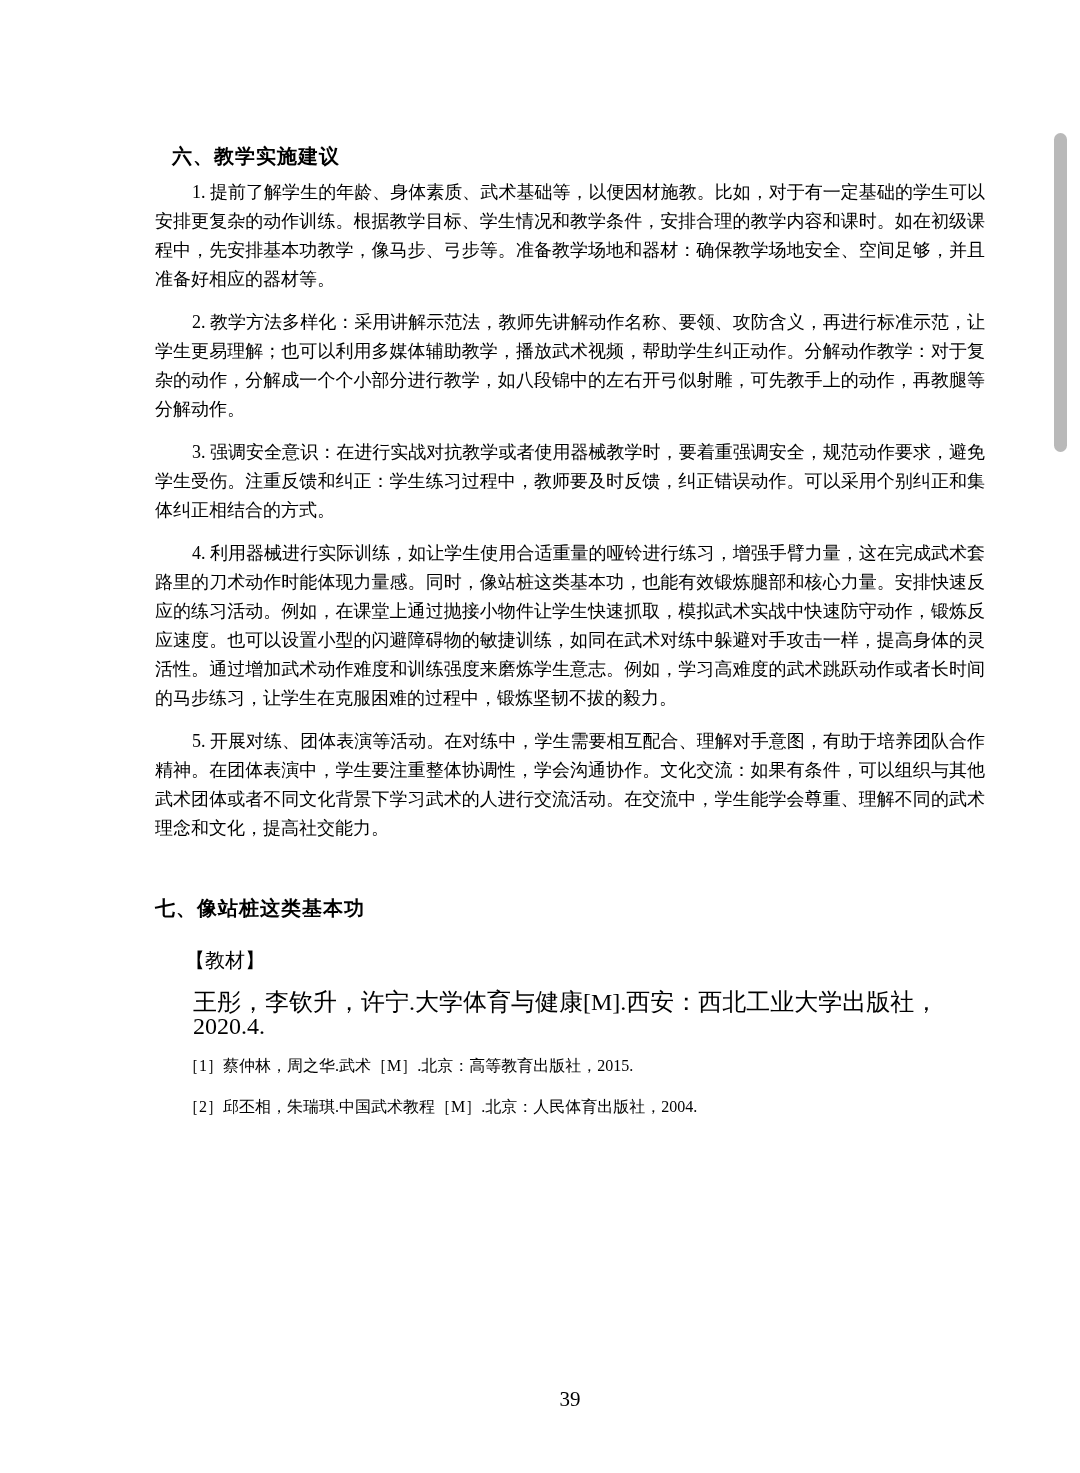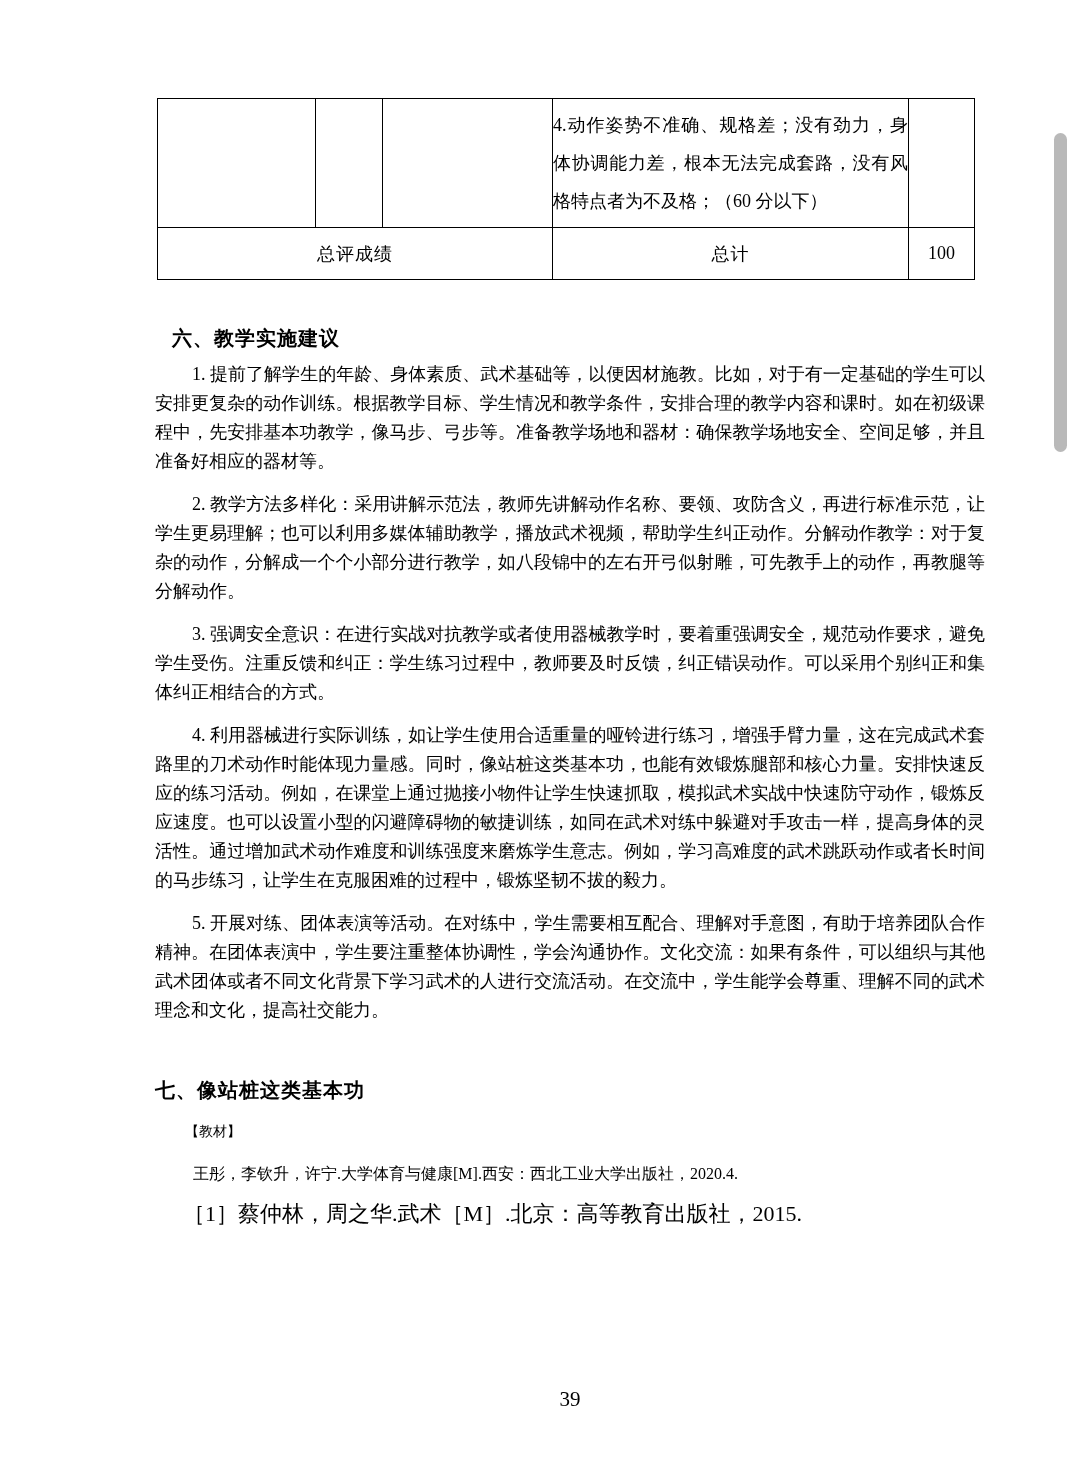--- a/index.html
+++ b/index.html
@@ -64,31 +64,31 @@
   .para {
     font-size: 18px;
     line-height: 29px;
     text-align: justify;
     text-indent: 37px;
     margin: 14px 0 0 0;
   }
   .para.first { margin-top: 9px; }
   
   .bracket-label {
-    font-size: 14px;
+    font-size: 20px;
     line-height: 24px;
-    margin: 17px 0 0 30px;
+    margin: 27px 0 0 30px;
   }
   .book-line {
-    font-size: 16px;
+    font-size: 24px;
     line-height: 24px;
     margin: 18px 0 0 38px;
   }
   .ref-line {
-    font-size: 22px;
+    font-size: 16px;
     line-height: 24px;
     margin: 16px 0 0 28px;
   }
   .ref-line + .ref-line { margin-top: 17px; }
   
   .page-number {
     position: absolute;
     left: 155px;
     top: 1387px;
     width: 830px;
@@ -104,56 +104,34 @@
     height: 319px;
     border-radius: 7px;
     background: #b9b9b9;
   }
 </style>
 </head>
 <body>
 
 <div class="content">
 
-  <table class="rubric">
-    <colgroup>
-      <col style="width:158px">
-      <col style="width:67px">
-      <col style="width:170px">
-      <col style="width:356px">
-      <col style="width:66px">
-    </colgroup>
-    <tbody>
-        <tr class="row-continuation">
-      <td></td>
-      <td></td>
-      <td></td>
-      <td class="criteria-cell">4.动作姿势不准确、规格差；没有劲力，身体协调能力差，根本无法完成套路，没有风格特点者为不及格；（60 分以下）</td>
-      <td></td>
-    </tr>
-    <tr class="row-summary">
-      <td class="center-cell" colspan="3">总评成绩</td>
-      <td class="center-cell">总计</td>
-      <td class="score-cell">100</td>
-    </tr>
-  </tbody>
-    </table>
 
   <div class="section-heading heading-6">六、教学实施建议</div>
 
   <p class="para first">1. 提前了解学生的年龄、身体素质、武术基础等，以便因材施教。比如，对于有一定基础的学生可以安排更复杂的动作训练。根据教学目标、学生情况和教学条件，安排合理的教学内容和课时。如在初级课程中，先安排基本功教学，像马步、弓步等。准备教学场地和器材：确保教学场地安全、空间足够，并且准备好相应的器材等。</p>
   <p class="para">2. 教学方法多样化：采用讲解示范法，教师先讲解动作名称、要领、攻防含义，再进行标准示范，让学生更易理解；也可以利用多媒体辅助教学，播放武术视频，帮助学生纠正动作。分解动作教学：对于复杂的动作，分解成一个个小部分进行教学，如八段锦中的左右开弓似射雕，可先教手上的动作，再教腿等分解动作。</p>
   <p class="para">3. 强调安全意识：在进行实战对抗教学或者使用器械教学时，要着重强调安全，规范动作要求，避免学生受伤。注重反馈和纠正：学生练习过程中，教师要及时反馈，纠正错误动作。可以采用个别纠正和集体纠正相结合的方式。</p>
   <p class="para">4. 利用器械进行实际训练，如让学生使用合适重量的哑铃进行练习，增强手臂力量，这在完成武术套路里的刀术动作时能体现力量感。同时，像站桩这类基本功，也能有效锻炼腿部和核心力量。安排快速反应的练习活动。例如，在课堂上通过抛接小物件让学生快速抓取，模拟武术实战中快速防守动作，锻炼反应速度。也可以设置小型的闪避障碍物的敏捷训练，如同在武术对练中躲避对手攻击一样，提高身体的灵活性。通过增加武术动作难度和训练强度来磨炼学生意志。例如，学习高难度的武术跳跃动作或者长时间的马步练习，让学生在克服困难的过程中，锻炼坚韧不拔的毅力。</p>
   <p class="para">5. 开展对练、团体表演等活动。在对练中，学生需要相互配合、理解对手意图，有助于培养团队合作精神。在团体表演中，学生要注重整体协调性，学会沟通协作。文化交流：如果有条件，可以组织与其他武术团体或者不同文化背景下学习武术的人进行交流活动。在交流中，学生能学会尊重、理解不同的武术理念和文化，提高社交能力。</p>
 
   <div class="section-heading heading-7">七、像站桩这类基本功</div>
 
   <div class="bracket-label">【教材】</div>
   <div class="book-line">王彤，李钦升，许宁.大学体育与健康[M].西安：西北工业大学出版社，2020.4.</div>
 
   <div class="ref-line">［1］蔡仲林，周之华.武术［M］.北京：高等教育出版社，2015.</div>
+  <div class="ref-line">［2］邱丕相，朱瑞琪.中国武术教程［M］.北京：人民体育出版社，2004.</div>
 
 </div>
 
 <div class="page-number">39</div>
 
 <div class="scrollbar-thumb"></div>
 
 </body></html>

